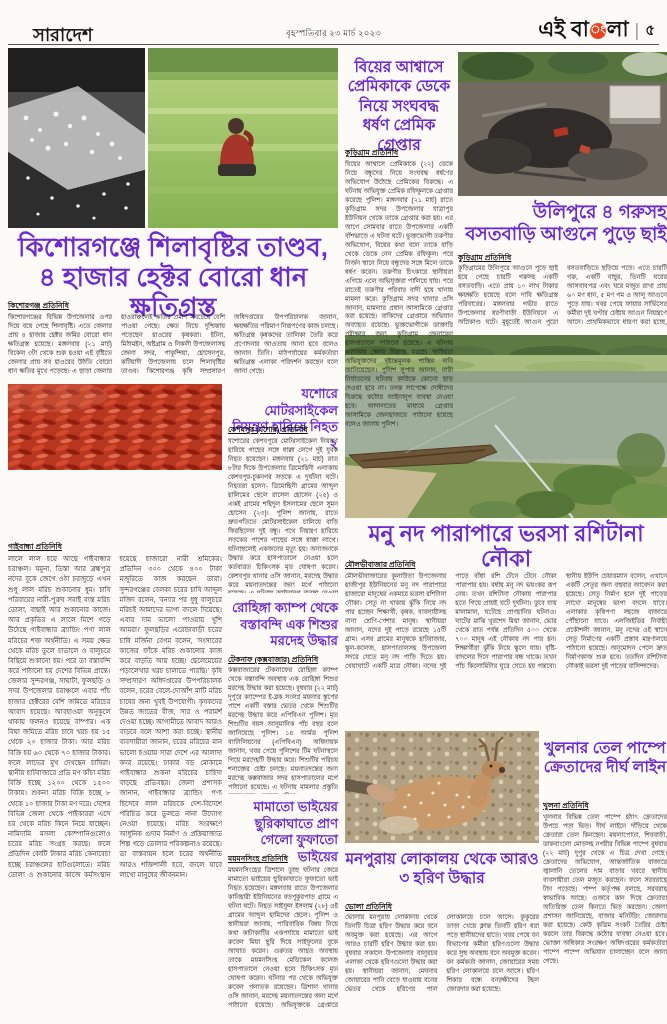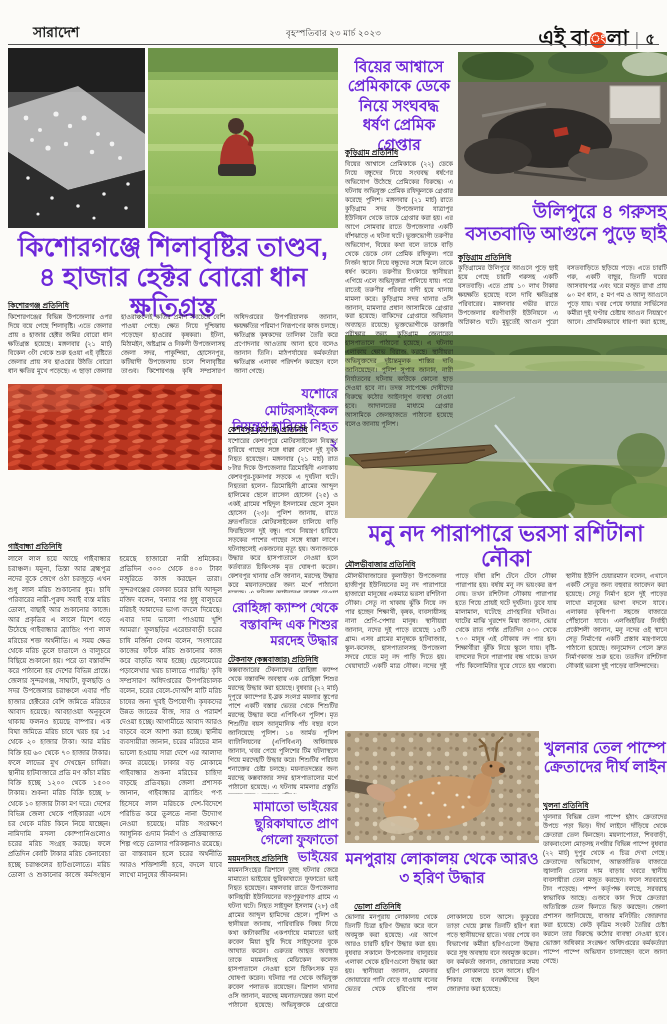--- a/index.html
+++ b/index.html
@@ -1,20 +1,20 @@
 <!DOCTYPE html>
 <html><head>
 <meta charset="utf-8">
 <style>
   html,body{margin:0;padding:0;background:#e9e7e2;}
   #page{position:relative;width:667px;height:1024px;margin:0 auto;background:#fcfbf8;
         font-family:"Liberation Sans","DejaVu Sans",sans-serif;color:#1a1a1a;overflow:hidden;}
   .abs{position:absolute;}
   
-  .section-label{font-size:14px;font-weight:bold;}
+  .section-label{font-size:18px;font-weight:bold;}
   .date-line{font-size:8.5px;color:#333;letter-spacing:.2px;}
   .brand{display:flex;align-items:center;gap:6px;}
   .brand-text{font-size:21px;font-weight:800;color:#111;display:flex;align-items:center;}
   .brand-accent{display:inline-flex;align-items:center;justify-content:center;width:16px;height:16px;
         border-radius:50%;background:#e8431e;color:#fff;font-size:11px;font-weight:800;margin:0 1px;}
   .brand-sep{color:#999;font-size:18px;font-weight:300;}
   .page-num{font-size:15px;font-weight:bold;}
   .header-rule{height:1px;background:#555;}
   
   .headline{font-weight:bold;color:#6d28d9;text-align:center;margin:0;}
@@ -31,21 +31,21 @@
   .photo{display:block;}
   svg{display:block;}
 </style>
 </head>
 <body>
 
 <div id="page">
 
   <div class="abs section-label" style="left:33px;top:21px;">সারাদেশ</div>
   <div class="abs date-line" style="left:0;right:0;top:27px;text-align:center;">বৃহস্পতিবার ২৩ মার্চ ২০২৩</div>
-  <div class="abs brand" style="right:12px;top:22px;">
+  <div class="abs brand" style="right:12px;top:13px;">
     <span class="brand-text">
       <span>এই বা</span>
         <span class="brand-accent">ং</span>
         <span>লা</span>
     </span>
     <span class="brand-sep">|</span>
     <span class="page-num">৫</span>
   </div>
   <div class="abs header-rule" style="left:8px;right:8px;top:44px;"></div>
 
@@ -239,16 +239,16 @@
 
   <h2 class="abs headline h-rv" style="left:345px;top:521px;width:322px;">মনু নদ পারাপারে ভরসা রশিটানা নৌকা</h2>
   <div class="abs byline" style="left:345px;top:559px;">মৌলভীবাজার প্রতিনিধি</div>
   <div class="abs body-text cols-3" style="left:345px;top:572px;width:322px;height:156px;">মৌলভীবাজারের কুলাউড়া উপজেলার হাজীপুর ইউনিয়নের মনু নদ পারাপারে হাজারো মানুষের একমাত্র ভরসা রশিটানা নৌকা। সেতু না থাকায় ঝুঁকি নিয়ে নদ পার হচ্ছেন শিক্ষার্থী, কৃষক, ব্যবসায়ীসহ নানা শ্রেণি-পেশার মানুষ। স্থানীয়রা জানান, নদের দুই পাড়ে রয়েছে ১৫টি গ্রাম। এসব গ্রামের মানুষকে হাটবাজার, স্কুল-কলেজ, হাসপাতালসহ উপজেলা সদরে যেতে মনু নদ পাড়ি দিতে হয়। খেয়াঘাটে একটি মাত্র নৌকা। নদের দুই পাড়ে বাঁধা রশি টেনে টেনে নৌকা পারাপার হয়। বর্ষায় মনু নদ ভয়ংকর রূপ নেয়। তখন রশিটানা নৌকায় পারাপার হতে গিয়ে প্রায়ই ঘটে দুর্ঘটনা। ডুবে যায় মালামাল, ঘটেছে প্রাণহানির ঘটনাও। ঘাটের মাঝি খুরশেদ মিয়া জানান, ভোর থেকে রাত পর্যন্ত প্রতিদিন ৫০০ থেকে ৭০০ মানুষ এই নৌকায় নদ পার হন। শিক্ষার্থীরা ঝুঁকি নিয়ে স্কুলে যায়। বৃষ্টি-বাদলের দিনে পারাপার বন্ধ থাকে। তখন পাঁচ কিলোমিটার ঘুরে যেতে হয় গন্তব্যে। স্থানীয় ইউপি চেয়ারম্যান বলেন, এখানে একটি সেতুর জন্য বহুবার আবেদন করা হয়েছে। সেতু নির্মাণ হলে দুই পাড়ের লাখো মানুষের ভাগ্য বদলে যাবে। এলাকার কৃষিপণ্য সহজে বাজারে পৌঁছানো যাবে। এলজিইডির নির্বাহী প্রকৌশলী জানান, মনু নদের ওই স্থানে সেতু নির্মাণের একটি প্রস্তাব মন্ত্রণালয়ে পাঠানো হয়েছে। অনুমোদন পেলে দ্রুত নির্মাণকাজ শুরু হবে। ততদিন রশিটানা নৌকাই ভরসা দুই পাড়ের বাসিন্দাদের।</div>
 
   <h2 class="abs headline h-md" style="left:543px;top:738px;width:124px;">খুলনার তেল পাম্পে ক্রেতাদের দীর্ঘ লাইন</h2>
   <div class="abs byline" style="left:543px;top:800px;">খুলনা প্রতিনিধি</div>
   <div class="abs body-text" style="left:543px;top:813px;width:124px;height:197px;">খুলনার বিভিন্ন তেল পাম্পে হঠাৎ ক্রেতাদের উপচে পড়া ভিড়। দীর্ঘ লাইনে দাঁড়িয়ে থেকে ক্রেতারা তেল কিনছেন। ময়লাপোতা, শিববাড়ী, ডাকবাংলো মোড়সহ নগরীর বিভিন্ন পাম্পে বুধবার (২২ মার্চ) দুপুর থেকে এ চিত্র দেখা গেছে। ক্রেতাদের অভিযোগ, আন্তর্জাতিক বাজারে জ্বালানি তেলের দাম বাড়ার খবরে স্থানীয় ব্যবসায়ীরা তেল মজুত করছেন। ফলে সরবরাহে টান পড়েছে। পাম্প কর্তৃপক্ষ বলছে, সরবরাহ স্বাভাবিক আছে। গুজবে কান দিয়ে ক্রেতারা অতিরিক্ত তেল কিনতে ভিড় করছেন। জেলা প্রশাসন জানিয়েছে, বাজার মনিটরিং জোরদার করা হয়েছে। কেউ কৃত্রিম সংকট তৈরির চেষ্টা করলে তার বিরুদ্ধে কঠোর ব্যবস্থা নেওয়া হবে। ভোক্তা অধিকার সংরক্ষণ অধিদপ্তরের কর্মকর্তারা পাম্পে পাম্পে অভিযান চালাচ্ছেন বলে জানা গেছে।</div>
 
   <h2 class="abs headline h-md" style="left:345px;top:849px;width:194px;">মনপুরায় লোকালয় থেকে আরও ৩ হরিণ উদ্ধার</h2>
-  <div class="abs byline" style="left:345px;top:901px;margin-left:9px;">ভোলা প্রতিনিধি</div>
+  <div class="abs byline" style="left:345px;top:901px;">ভোলা প্রতিনিধি</div>
   <div class="abs body-text cols-2" style="left:345px;top:913px;width:194px;height:97px;">ভোলার মনপুরায় লোকালয় থেকে তিনটি চিত্রা হরিণ উদ্ধার করে বনে অবমুক্ত করা হয়েছে। এর আগে আরও চারটি হরিণ উদ্ধার করা হয়। বুধবার সকালে উপজেলার বালুরচর এলাকা থেকে হরিণগুলো উদ্ধার করা হয়। স্থানীয়রা জানান, মেঘনার জোয়ারের পানি বেড়ে যাওয়ায় বনের ভেতর থেকে হরিণের পাল লোকালয়ে চলে আসে। কুকুরের তাড়া খেয়ে ক্লান্ত তিনটি হরিণ ধরা পড়ে স্থানীয়দের হাতে। খবর পেয়ে বন বিভাগের কর্মীরা হরিণগুলো উদ্ধার করে সুস্থ অবস্থায় বনে অবমুক্ত করেন। বন কর্মকর্তা জানান, জোয়ারের সময় হরিণ লোকালয়ে চলে আসে। হরিণ শিকার বন্ধে বনরক্ষীদের টহল জোরদার করা হয়েছে।</div>
 
 </div>
 
 </body></html>

